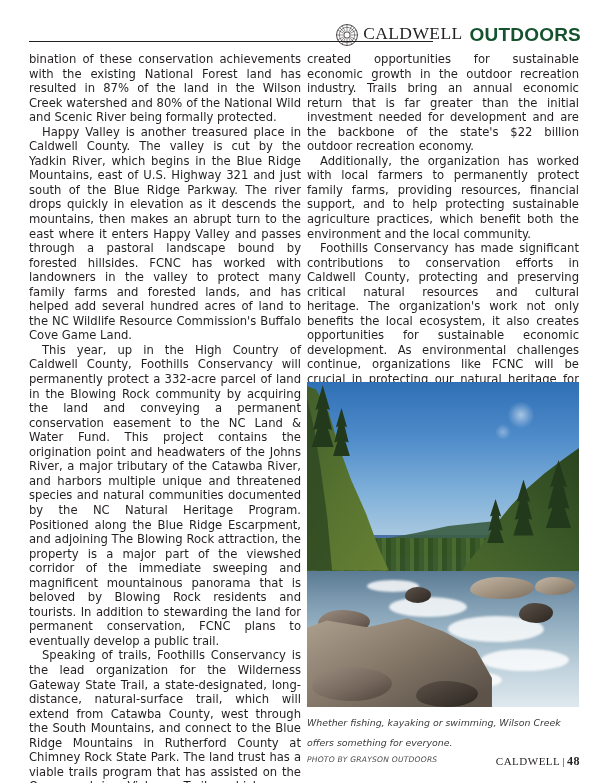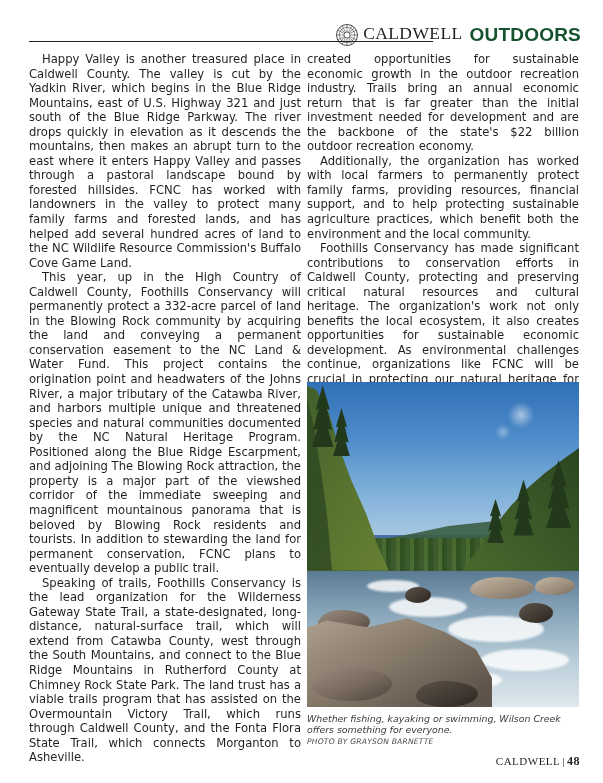--- a/index.html
+++ b/index.html
@@ -233,21 +233,21 @@
     clip-path: polygon(0% 22%, 18% 10%, 38% 16%, 58% 8%, 76% 20%, 92% 36%, 100% 62%, 100% 100%, 0% 100%);
   }
 
   
   .caption {
     width: 272px;
     margin-top: 6px;
     font-family: "DejaVu Sans", sans-serif;
     font-style: italic;
     font-size: 9.4px;
-    line-height: 11px;
+    line-height: 20px;
     color: #3a3a3a;
   }
   .credit {
     margin-top: 2px;
     font-family: "DejaVu Sans", sans-serif;
     font-style: italic;
     font-size: 7.6px;
     letter-spacing: 0.2px;
     color: #4a4a4a;
   }
@@ -293,20 +293,21 @@
         </g>
         <circle cx="24" cy="24" r="6" fill="#ffffff" stroke="#231f20" stroke-width="1.2"></circle>
       </svg>
     </span>
     <span class="logo-caldwell">CALDWELL</span>
     <span class="logo-outdoors">OUTDOORS</span>
   </div>
 </div>
 
 <div class="col col-left">
+  <p class="noindent">bination of these conservation achievements with the existing National Forest land has resulted in 87% of the land in the Wilson Creek watershed and 80% of the National Wild and Scenic River being formally protected.</p>
   <p>Happy Valley is another treasured place in Caldwell County. The valley is cut by the Yadkin River, which begins in the Blue Ridge Mountains, east of U.S. Highway 321 and just south of the Blue Ridge Parkway. The river drops quickly in elevation as it descends the mountains, then makes an abrupt turn to the east where it enters Happy Valley and passes through a pastoral landscape bound by forested hillsides. FCNC has worked with landowners in the valley to protect many family farms and forested lands, and has helped add several hundred acres of land to the NC Wildlife Resource Commission's Buffalo Cove Game Land.</p>
   <p>This year, up in the High Country of Caldwell County, Foothills Conservancy will permanently protect a 332-acre parcel of land in the Blowing Rock community by acquiring the land and conveying a permanent conservation easement to the NC Land &amp; Water Fund. This project contains the origination point and headwaters of the Johns River, a major tributary of the Catawba River, and harbors multiple unique and threatened species and natural communities documented by the NC Natural Heritage Program. Positioned along the Blue Ridge Escarpment, and adjoining The Blowing Rock attraction, the property is a major part of the viewshed corridor of the immediate sweeping and magnificent mountainous panorama that is beloved by Blowing Rock residents and tourists. In addition to stewarding the land for permanent conservation, FCNC plans to eventually develop a public trail.</p>
   <p>Speaking of trails, Foothills Conservancy is the lead organization for the Wilderness Gateway State Trail, a state-designated, long-distance, natural-surface trail, which will extend from Catawba County, west through the South Mountains, and connect to the Blue Ridge Mountains in Rutherford County at Chimney Rock State Park. The land trust has a viable trails program that has assisted on the Overmountain Victory Trail, which runs through Caldwell County, and the Fonta Flora State Trail, which connects Morganton to Asheville.</p>
 
 </div>
 
 <div class="col col-right">
   <p class="noindent">created opportunities for sustainable economic growth in the outdoor recreation industry. Trails bring an annual economic return that is far greater than the initial investment needed for development and are the backbone of the state's $22 billion outdoor recreation economy.</p>
   <p>Additionally, the organization has worked with local farmers to permanently protect family farms, providing resources, financial support, and to help protecting sustainable agriculture practices, which benefit both the environment and the local community.</p>
   <p><span>Foothills Conservancy has made significant contributions to conservation efforts in Caldwell County, protecting and preserving critical natural resources and cultural heritage. The organization's work not only benefits the local ecosystem, it also creates opportunities for sustainable economic development. As environmental challenges continue, organizations like FCNC will be crucial in protecting our natural heritage for future generations.</span><span class="endmark"></span></p>
@@ -344,18 +345,18 @@
     <div class="rock rock-dark" style="left:78%; top:68%; width:34px; height:20px;"></div>
     <div class="rock" style="left:4%; top:70%; width:52px; height:24px;"></div>
     <div class="rock rock-light" style="left:84%; top:60%; width:40px; height:18px;"></div>
 
     <div class="foreground-ledge"></div>
     <div class="rock" style="left:2%; bottom:2%; width:80px; height:34px;"></div>
     <div class="rock rock-dark" style="left:40%; bottom:0%; width:62px; height:26px;"></div>
   </div>
 
   <div class="caption">Whether fishing, kayaking or swimming, Wilson Creek offers something for everyone.</div>
-  <div class="credit">PHOTO BY GRAYSON BARNETTE</div>
+  <div class="credit">PHOTO BY GRAYSON OUTDOORS</div>
 </div>
 
 <div class="footer">
   <span>CALDWELL</span><span class="bar">|</span><span class="pg">48</span>
 </div>
 
 </body></html>

